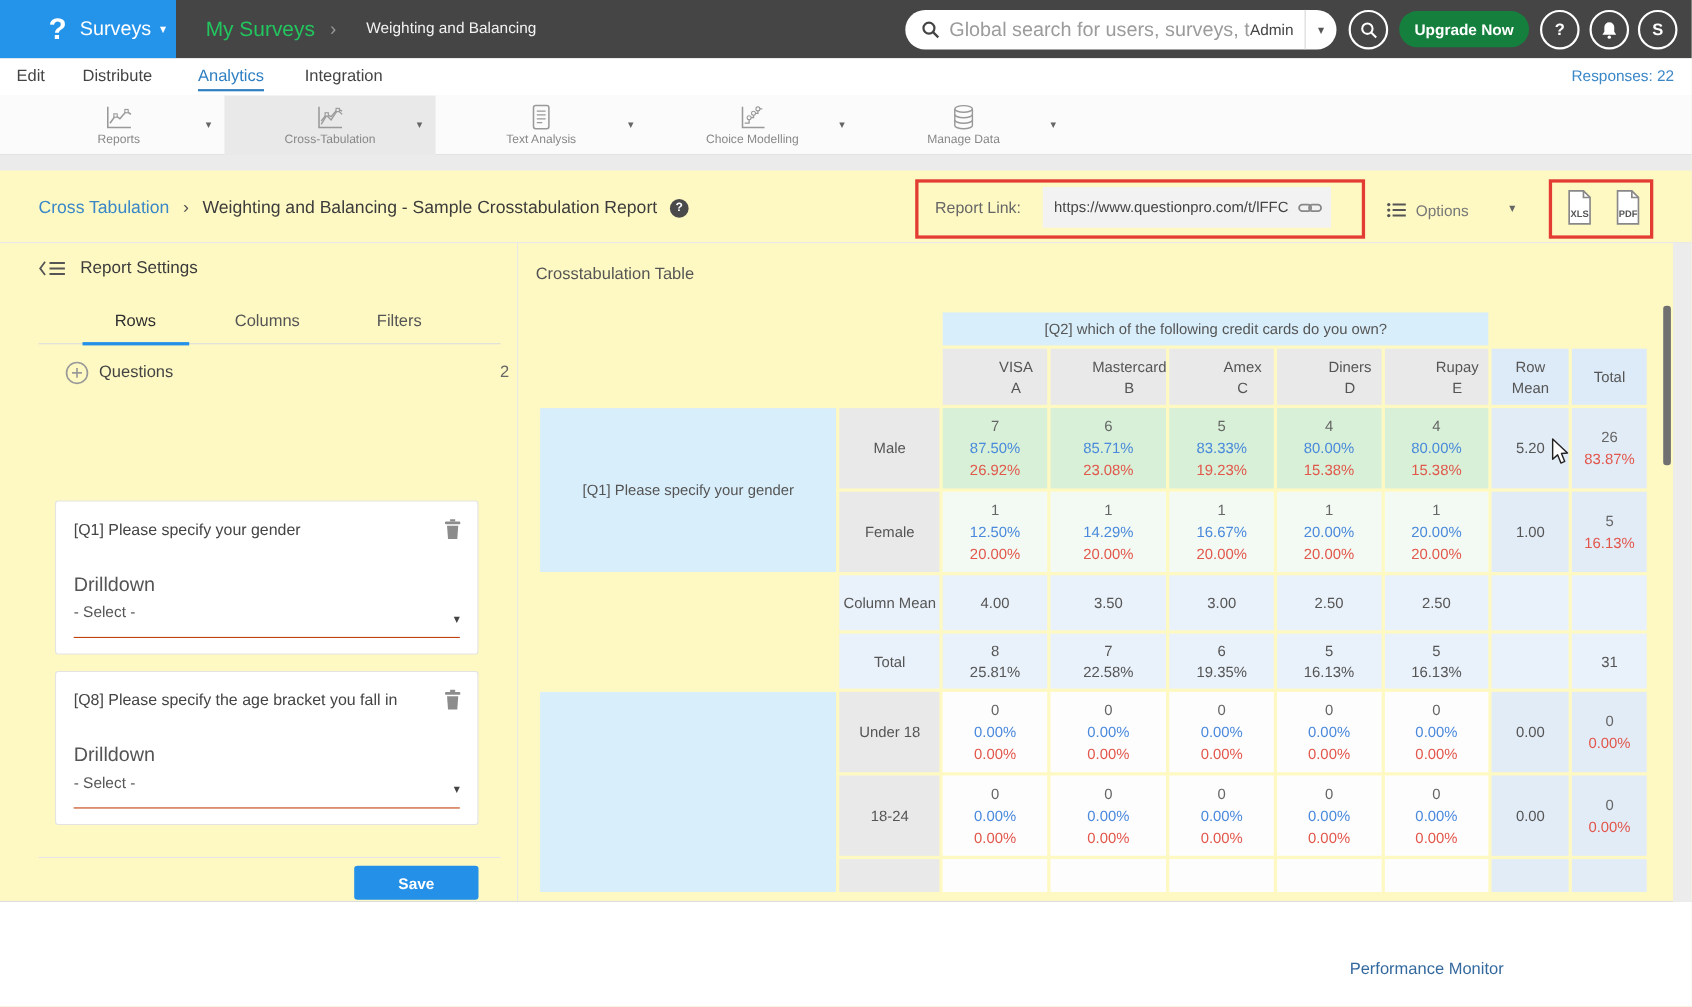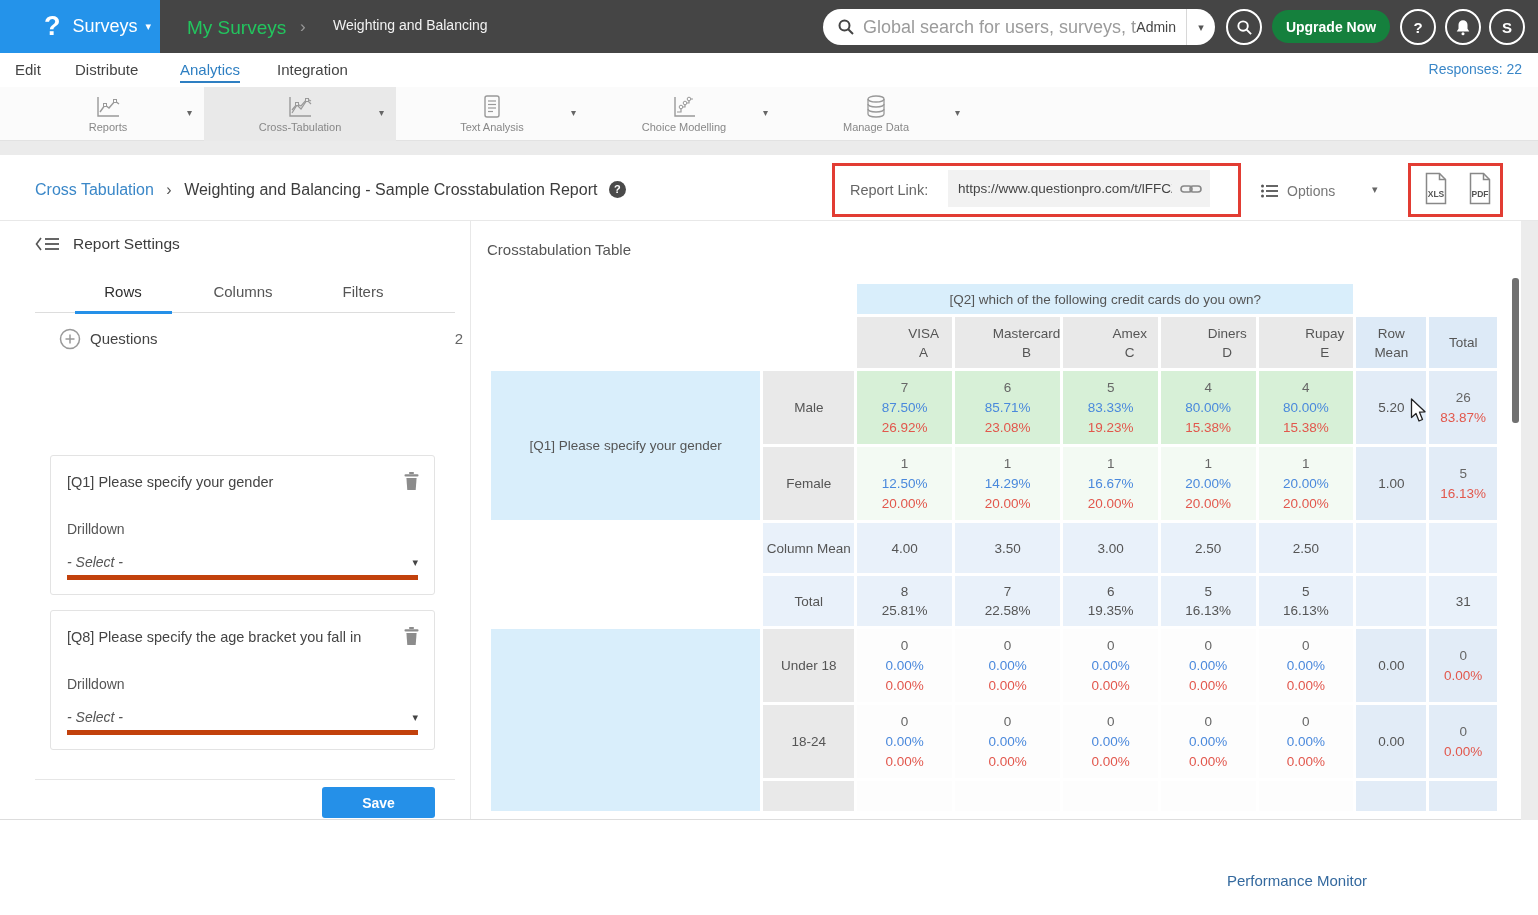--- a/index.html
+++ b/index.html
@@ -29,21 +29,21 @@
   .menubar a.active{color:#2e7fc2;border-bottom:2px solid #2e7fc2;padding-bottom:3px;}
   .responses{position:absolute;right:16px;top:8px;font-size:14px;color:#3a87c8;}
   
   .toolbar{position:absolute;left:0;top:87px;width:1538px;height:54px;background:#fbfbfb;border-bottom:1px solid #e2e2e2;}
   .tool{position:absolute;top:0;width:192px;height:54px;cursor:pointer;}
   .tool.active{background:#e9e9e9;}
   .tool .ticon{position:absolute;left:0;right:0;top:7px;display:flex;justify-content:center;}
   .tool .tlabel{position:absolute;left:0;right:0;top:34px;text-align:center;font-size:11px;color:#888;}
   .tool .tcaret{position:absolute;right:12px;top:20px;font-size:10px;color:#666;}
   
-  .content{position:absolute;left:0;top:155px;width:1538px;height:665px;background:#ffffff;border-bottom:1px solid #ddd;}
+  .content{position:absolute;left:0;top:155px;width:1538px;height:665px;background:#fef9c3;border-bottom:1px solid #ddd;}
   .rh-border{position:absolute;left:0;top:65px;width:1538px;border-bottom:1px solid #e8e8e8;}
   .bc{position:absolute;left:35px;top:26px;font-size:16px;}
   .bc a{color:#3a87c8;text-decoration:none;cursor:pointer;}
   .bc .sep{color:#555;margin:0 8px;}
   .bc .ttl{color:#3c3c3c;}
   .helpbadge{display:inline-block;width:17px;height:17px;background:#4a4a4a;border-radius:50%;color:#fff;font-size:11px;font-weight:bold;text-align:center;line-height:17px;vertical-align:2px;margin-left:7px;cursor:pointer;}
   .redbox{position:absolute;border:3px solid #e23c33;z-index:5;pointer-events:none;}
   .rl-label{position:absolute;left:850px;top:27px;font-size:14.5px;color:#666;}
   .rl-input{position:absolute;left:948px;top:15px;width:262px;height:37px;background:#f2f2f2;border:none;display:flex;align-items:center;}
   .rl-input input{flex:1;border:none;outline:none;background:transparent;font-size:13.5px;color:#444;padding-left:10px;font-family:"Liberation Sans",sans-serif;}
@@ -59,22 +59,22 @@
   .tab{position:absolute;top:3px;width:120px;text-align:center;font-size:15px;color:#555;cursor:pointer;}
   .tab.active{color:#2e2e2e;}
   .tab-underline{position:absolute;left:40px;bottom:-2px;width:97px;height:3px;background:#2590e8;}
   .q-row{position:absolute;left:0;top:90px;width:420px;height:34px;}
   .q-row .plus{position:absolute;left:23px;top:2px;cursor:pointer;}
   .q-row .qlabel{position:absolute;left:55px;top:5px;font-size:15px;color:#444;}
   .q-row .qcount{position:absolute;right:-8px;top:5px;font-size:15px;color:#666;}
   .qcard{position:absolute;left:15px;width:385px;height:140px;border:1px solid #e3e3e3;border-radius:3px;background:#fff;}
   .qcard .qtitle{position:absolute;left:16px;top:18px;font-size:14.5px;color:#444;}
   .qcard .trash{position:absolute;right:14px;top:15px;cursor:pointer;}
-  .qcard .drill{position:absolute;left:16px;top:65px;font-size:14px;color:#555;}
-  .qcard .sel{position:absolute;left:16px;right:16px;top:92px;height:32px;border-bottom:5px solid #c2410c;font-size:14px;color:#555;display:flex;align-items:center;cursor:pointer;font-style:italic;}
+  .qcard .drill{position:absolute;left:16px;top:65px;font-size:18px;color:#555;}
+  .qcard .sel{position:absolute;left:16px;right:16px;top:92px;height:32px;border-bottom:1px solid #c2410c;font-size:14px;color:#555;display:flex;align-items:flex-start;cursor:pointer;}
   .qcard .selcaret{position:absolute;right:16px;top:100px;font-size:11px;color:#444;}
   .panel-div{position:absolute;left:0;top:544px;width:420px;border-top:1px solid #e6e6e6;}
   .savebtn{position:absolute;left:287px;top:552px;width:113px;height:31px;background:#2590e8;color:#fff;border:none;border-radius:3px;font-size:14px;font-weight:bold;font-family:"Liberation Sans",sans-serif;cursor:pointer;}
   .vdiv{position:absolute;left:470px;top:66px;height:598px;border-left:1px solid #e8e8e8;}
   
   .xtitle{position:absolute;left:487px;top:86px;font-size:15px;color:#555;}
   .tviewport{position:absolute;left:488px;top:126px;width:1012px;height:530px;overflow:hidden;}
   .xtab{border-collapse:separate;border-spacing:3px;table-layout:fixed;}
   .xtab td{text-align:center;vertical-align:middle;font-size:13.5px;color:#555;overflow:hidden;}
   .sp{background:transparent;}

